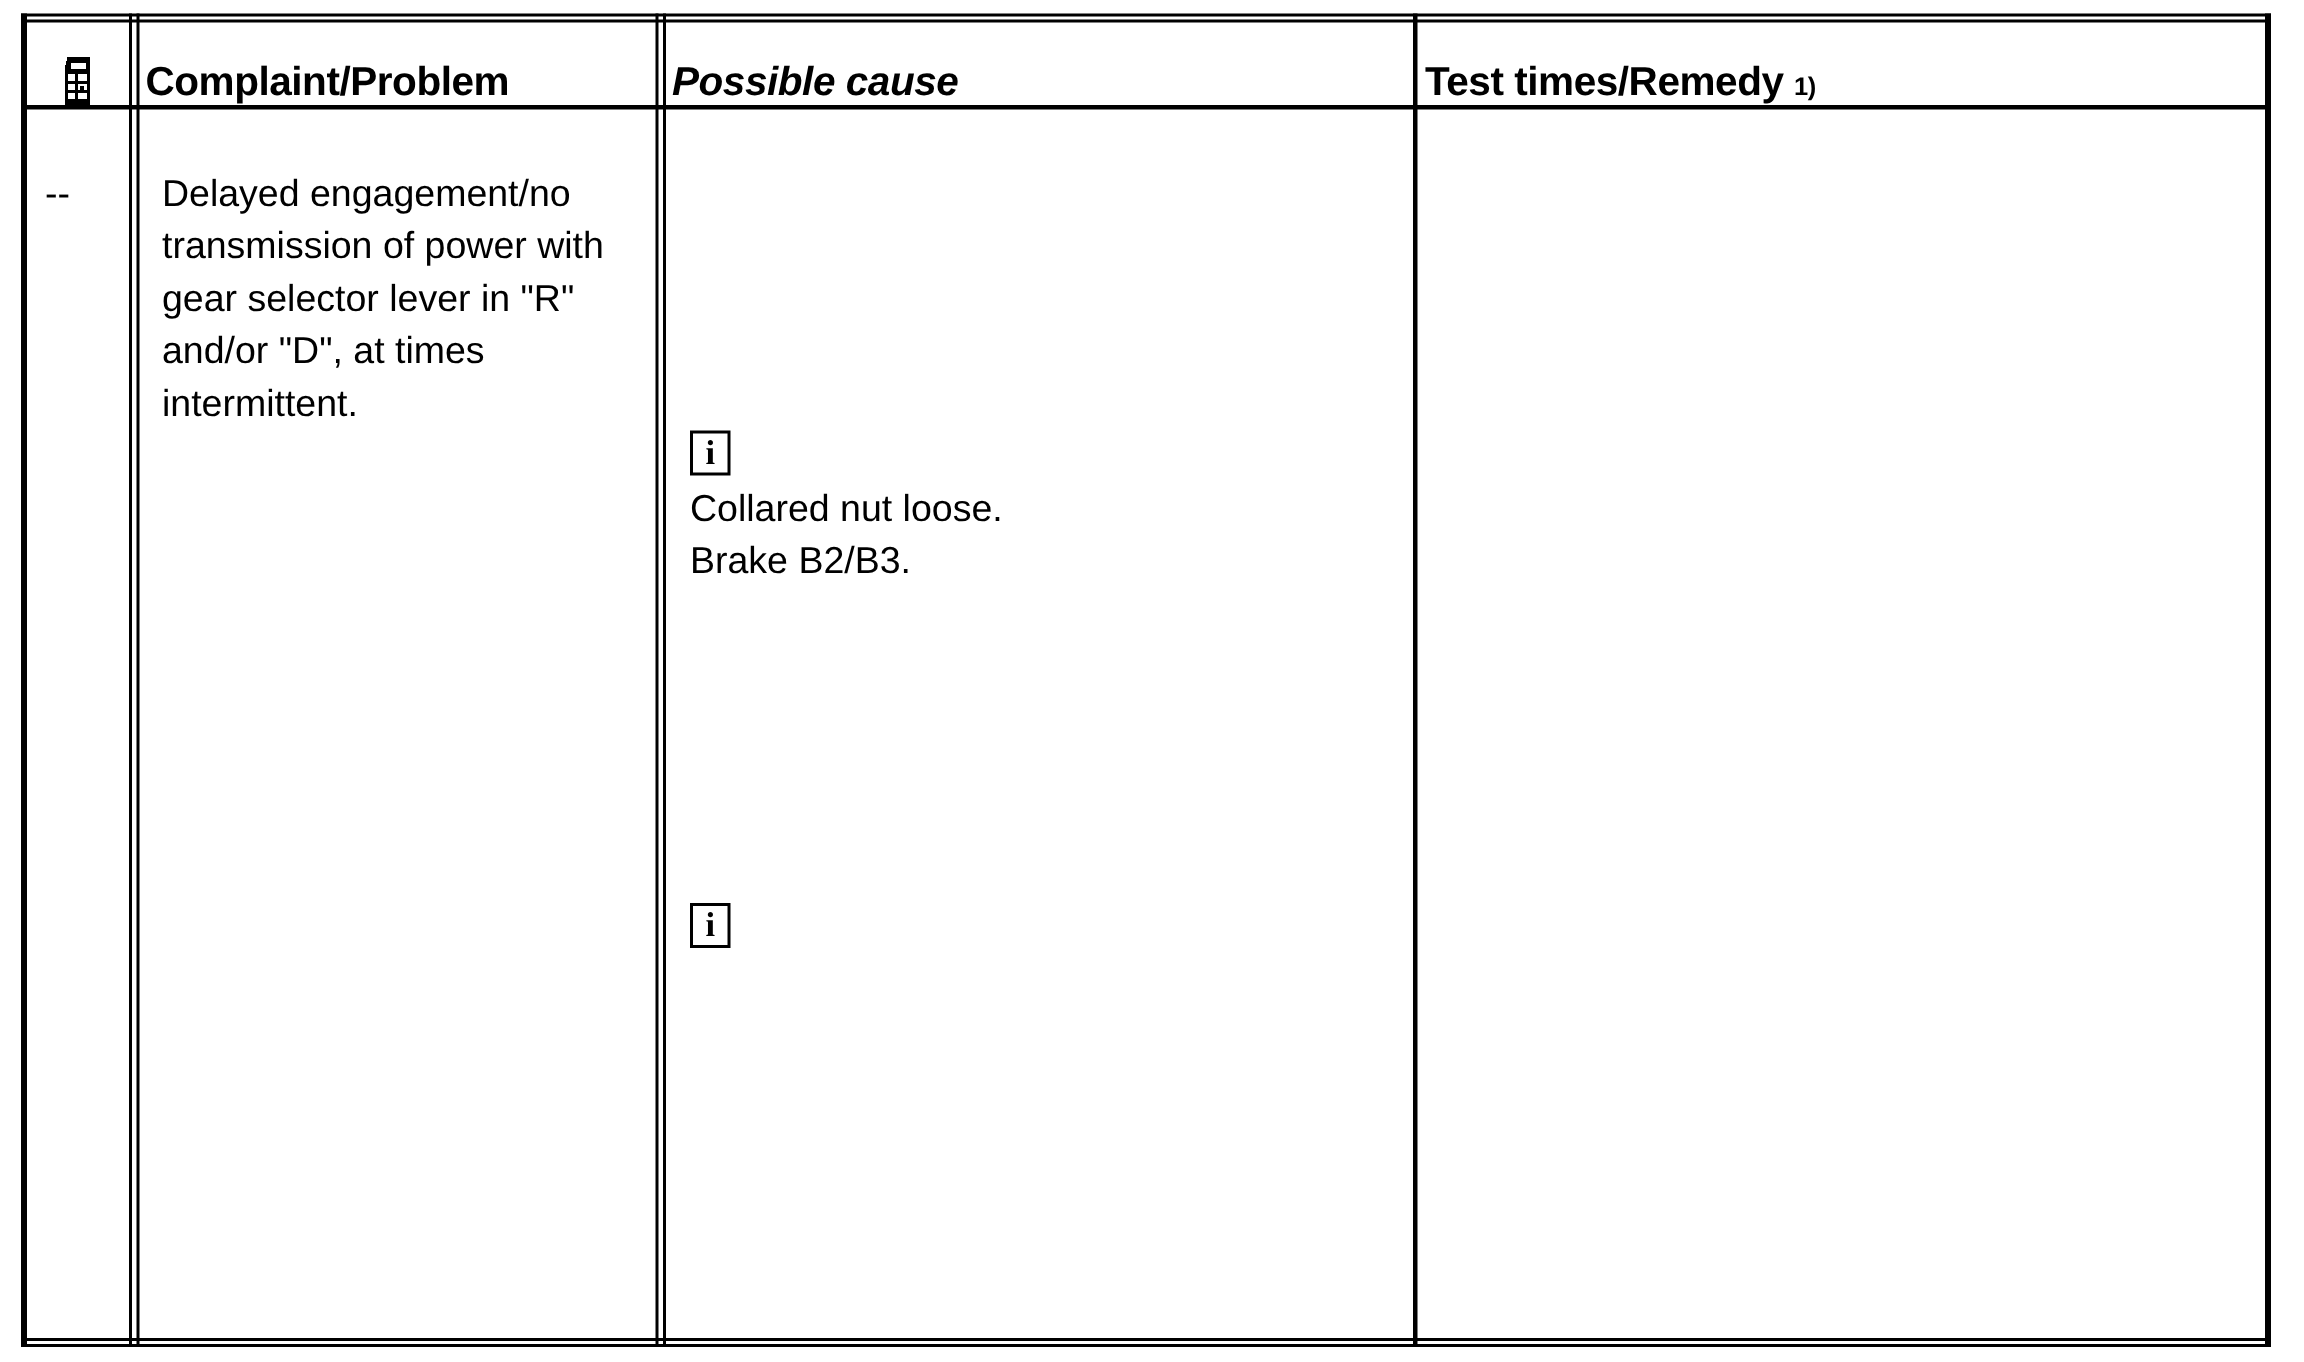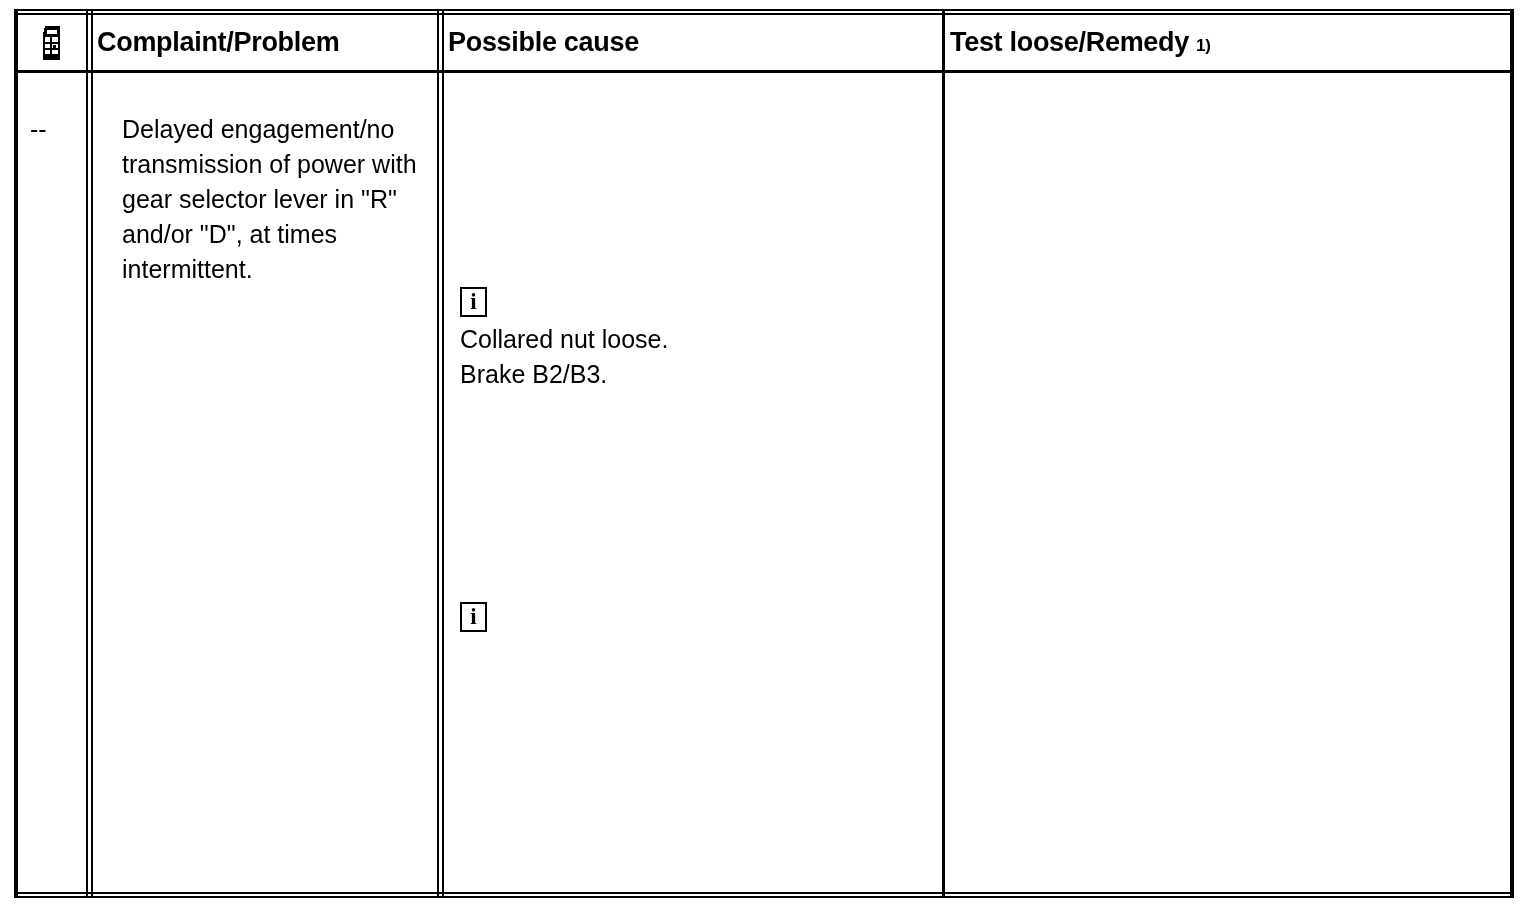--- a/index.html
+++ b/index.html
@@ -86,32 +86,32 @@
   
   .vrule-a1 { position:absolute; left: 72px;  top: 0px; width:2px; height:889px; background:#000; }
   .vrule-a2 { position:absolute; left: 77px;  top: 0px; width:2px; height:889px; background:#000; }
   .vrule-b1 { position:absolute; left: 423px; top: 0px; width:2px; height:889px; background:#000; }
   .vrule-b2 { position:absolute; left: 428px; top: 0px; width:2px; height:889px; background:#000; }
   .vrule-c1 { position:absolute; left: 928px; top: 0px; width:3px; height:889px; background:#000; }
 
   
   .hdr {
     position: absolute;
-    top: 6px;
+    top: 18px;
     height: 55px;
     display: flex;
     align-items: center;
     font-weight: bold;
     font-size: 27px;
     letter-spacing: -0.3px;
     white-space: nowrap;
   }
   .hdr-icon-cell { left: 4px;  width: 68px; justify-content: center; }
   .hdr-complaint { left: 83px; width: 340px; }
-  .hdr-cause     { left: 434px; width: 494px; }
+  .hdr-cause     { left: 434px; width: 494px; font-style: italic; }
   .hdr-remedy    { left: 936px; width: 560px; }
 
   .hdr .sup {
     font-weight: bold;
     font-size: 17px;
     margin-left: 7px;
     position: relative;
     top: 3px;
   }
 
@@ -124,21 +124,21 @@
 
   
   .cell {
     position: absolute;
     top: 68px;
     font-size: 25px;
     line-height: 35px;
     white-space: pre-line;
   }
   .cell-id       { left: 4px;   width: 68px; text-align: left; padding-left: 12px; box-sizing: border-box; }
-  .cell-complaint{ left: 97px;  width: 336px; padding-left: 11px; box-sizing: border-box; }
+  .cell-complaint{ left: 83px;  width: 336px; padding-left: 11px; box-sizing: border-box; }
   .cell-cause    { left: 434px; width: 492px; padding-left: 12px; box-sizing: border-box; }
   .cell-remedy   { left: 936px; width: 558px; padding-left: 12px; box-sizing: border-box; }
 
   .cause-heading {
     font-weight: bold;
     font-size: 25px;
     line-height: 35px;
     white-space: pre-line;
   }
 
@@ -206,21 +206,21 @@
 
     <div class="hdr hdr-complaint">
       <span>Complaint/Problem</span>
     </div>
 
     <div class="hdr hdr-cause">
       <span>Possible cause</span>
     </div>
 
     <div class="hdr hdr-remedy">
-      <span>Test loose/Remedy</span>
+      <span>Test times/Remedy</span>
       <span class="sup">1)</span>
     </div>
 
     <div class="cell cell-id">
       <span>--</span>
     </div>
 
     <div class="cell cell-complaint">
       <span>Delayed engagement/no transmission of power with gear selector lever in "R" and/or "D", at times intermittent.</span>
     </div>

